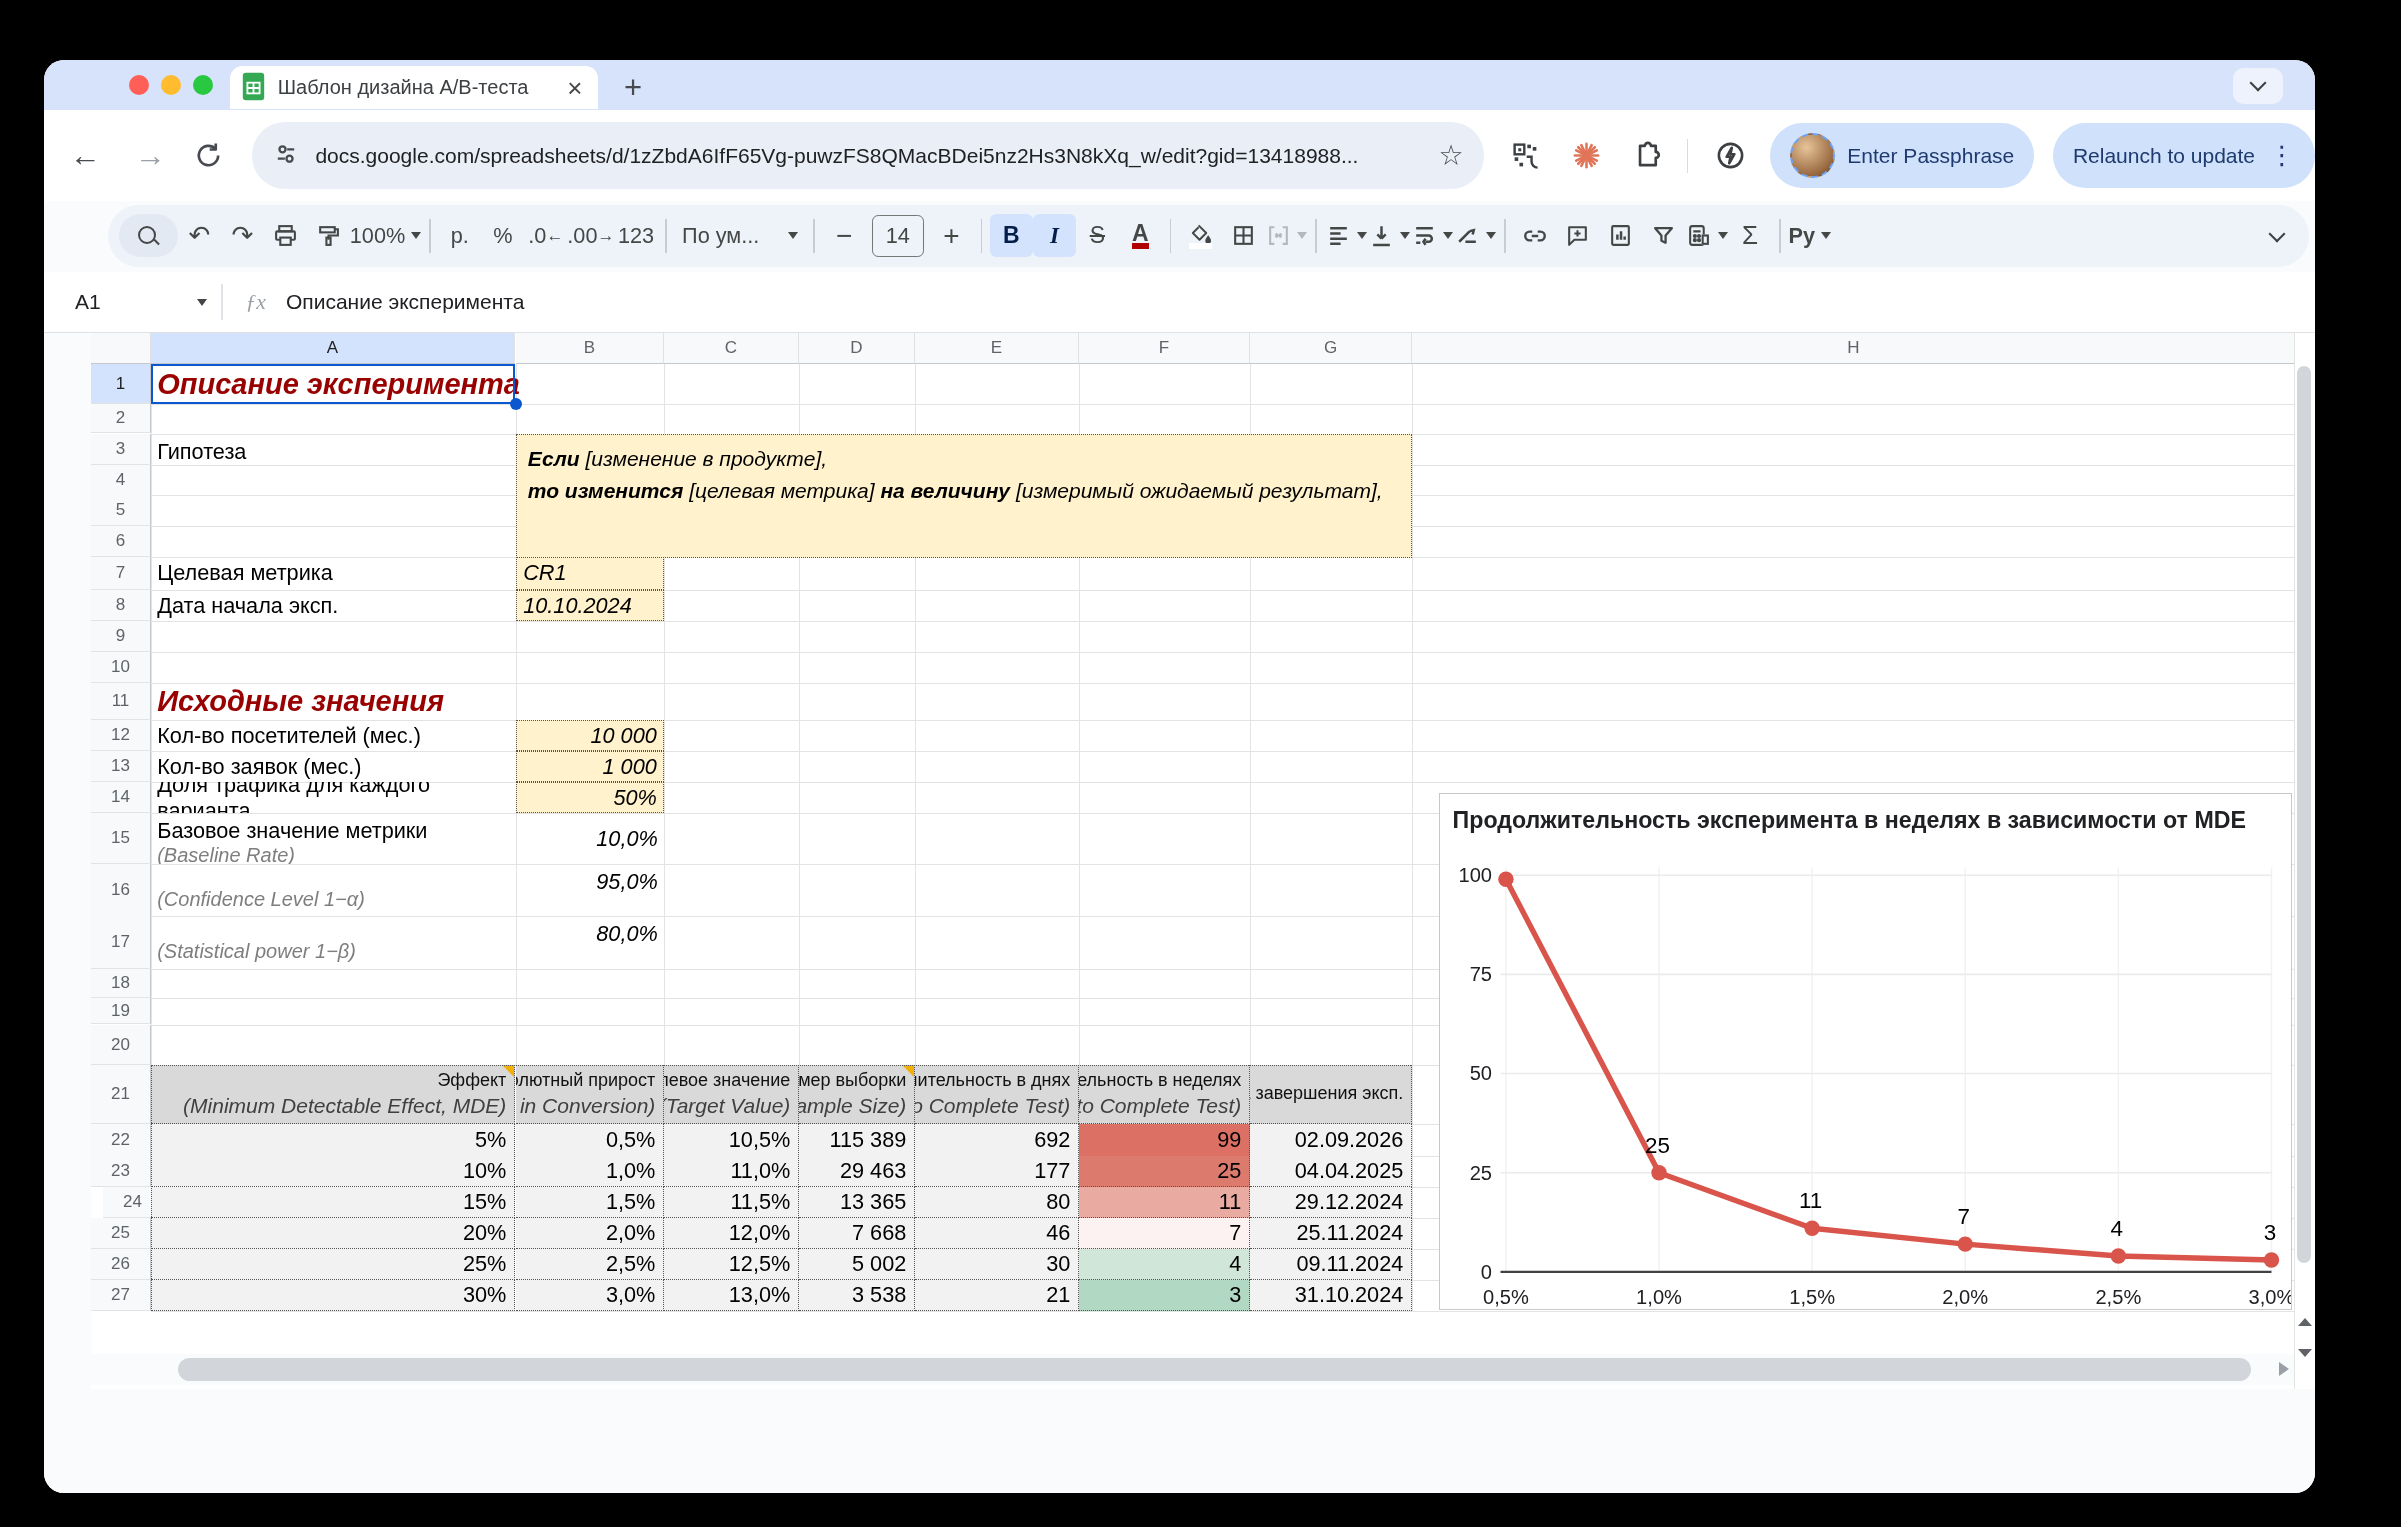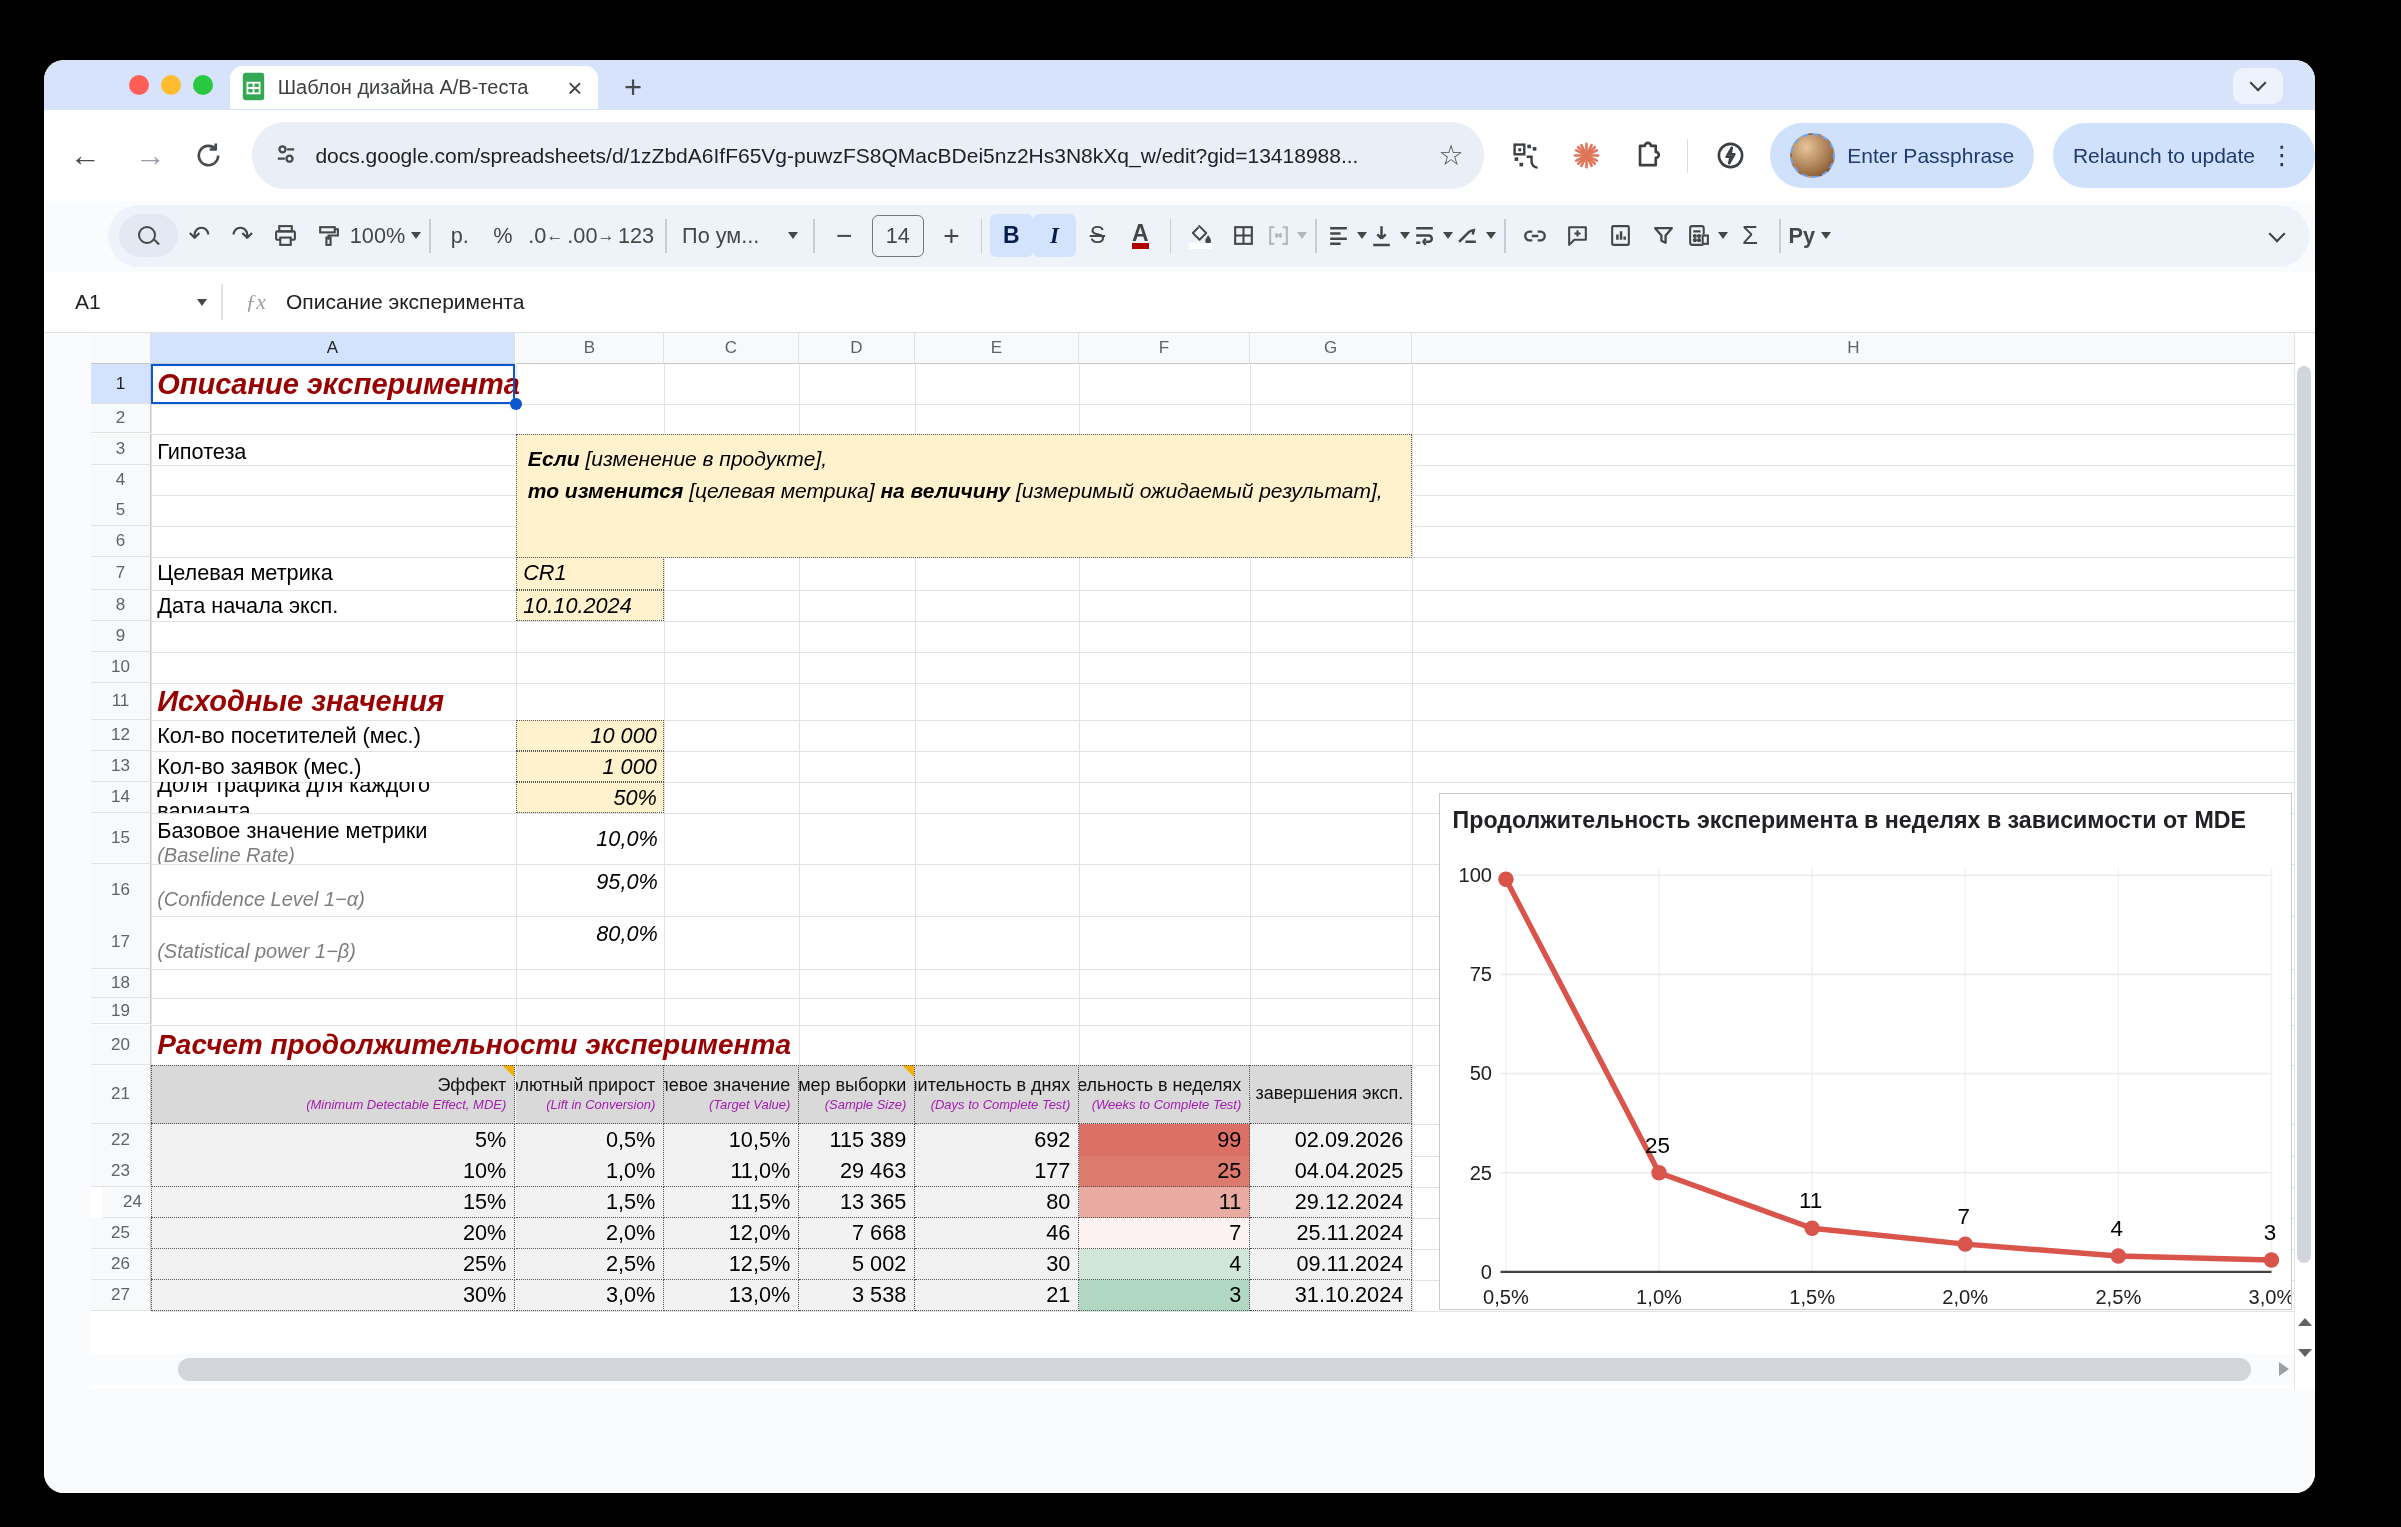--- a/index.html
+++ b/index.html
@@ -58,21 +58,21 @@
   .c-top{align-items:flex-start;padding-top:4.6px;}
   .c-bottom{align-items:flex-end;padding-bottom:6.2px;}
   .c-right{justify-content:flex-end;text-align:right;}
   .c-it{font-style:italic;}
   .c-gray{color:#7e7e7e;font-style:italic;font-size:20px;}
   .c-input{background:#fff2cc;border:0.8px dotted #545454;font-style:italic;}
   .c-hyp{background:#fff2cc;border:0.8px dotted #545454;font-style:italic;font-size:21px;line-height:1.55;display:block;padding:7.7px 10.8px;z-index:2;}
   .c-hyp b{font-weight:700;}
   .th-cell{position:absolute;box-sizing:border-box;background:#d9d9d9;border-right:0.8px dotted #545454;border-bottom:0.8px dotted #545454;display:flex;flex-direction:column;align-items:flex-end;justify-content:center;text-align:right;padding:0 7.7px;overflow:hidden;}
   .th-ru{font-size:18px;color:#111;line-height:1.3;white-space:nowrap;}
-  .th-en{font-size:13px;color:#a21caf;font-style:italic;line-height:1.3;white-space:nowrap;}
+  .th-en{font-size:21px;color:#404040;font-style:italic;line-height:1.3;white-space:nowrap;}
   .note{position:absolute;top:0;right:0;width:0;height:0;border-top:12.4px solid #f5b005;border-left:12.4px solid transparent;}
   .tb-cell{position:absolute;box-sizing:border-box;background:#f2f2f2;border-right:0.8px dotted #545454;border-bottom:0.8px dotted #545454;display:flex;align-items:center;justify-content:flex-end;font-size:21.7px;color:#000;padding:0 7.7px;}
   .rangeframe{position:absolute;box-sizing:border-box;border-left:0.8px dotted #545454;border-top:0.8px dotted #545454;pointer-events:none;z-index:2;}
   .sel-box{position:absolute;border:2.3px solid #0b57d0;box-sizing:border-box;z-index:4;}
   .sel-dot{position:absolute;width:12.4px;height:12.4px;border-radius:50%;background:#0b57d0;z-index:5;}
   .chartbox{position:absolute;background:#fff;border:1.5px solid #c8c8c8;z-index:6;}
   
   .addrows{position:absolute;left:0;width:100%;height:43px;background:#fff;display:flex;align-items:center;font-size:22.4px;color:#202124;z-index:3;}
   .addbtn{color:#0b57d0;font-weight:500;margin:0 18.6px 0 87px;}
   .addinput{width:85px;height:40px;border:1.5px solid #747775;border-radius:7.7px;display:flex;align-items:center;justify-content:center;margin:0 10.8px;font-size:22.4px;}
@@ -494,21 +494,20 @@
           <div class="c-cell c-input c-right" style="left: 425px; top: 449px; width: 148px; height: 31px;">50%</div>
           <div class="c-cell" style="left: 60px; top: 480px; width: 364px; height: 51px; display: block; padding-top: 4.6px;">
             <div>Базовое значение метрики</div>
             <div class="c-gray">(Baseline Rate)</div>
           </div>
           <div class="c-cell c-right c-it" style="left: 425px; top: 480px; width: 148px; height: 51px;">10,0%</div>
           <div class="c-cell c-gray c-bottom" style="left: 60px; top: 531px; width: 364px; height: 53px;">(Confidence Level 1−α)</div>
           <div class="c-cell c-right c-it c-top" style="left: 425px; top: 531px; width: 148px; height: 53px;">95,0%</div>
           <div class="c-cell c-gray c-bottom" style="left: 60px; top: 583px; width: 364px; height: 53px;">(Statistical power 1−β)</div>
           <div class="c-cell c-right c-it c-top" style="left: 425px; top: 583px; width: 148px; height: 53px;">80,0%</div>
-          <div class="c-cell c-title c-md" style="left: 60px; top: 692px; width: 648px; height: 40px;">Расчет продолжительности эксперимента</div>
           <div class="th-cell" style="left: 60px; top: 732px; width: 364px; height: 59px;">
             <div class="th-ru">Эффект</div>
             <div class="th-en">(Minimum Detectable Effect, MDE)</div>
             <span class="note"></span>
           </div>
           <div class="th-cell" style="left: 425px; top: 732px; width: 148px; height: 59px;">
             <div class="th-ru">Абсолютный прирост</div>
             <div class="th-en">(Lift in Conversion)</div>
           </div>
           <div class="th-cell" style="left: 573px; top: 732px; width: 135px; height: 59px;">

